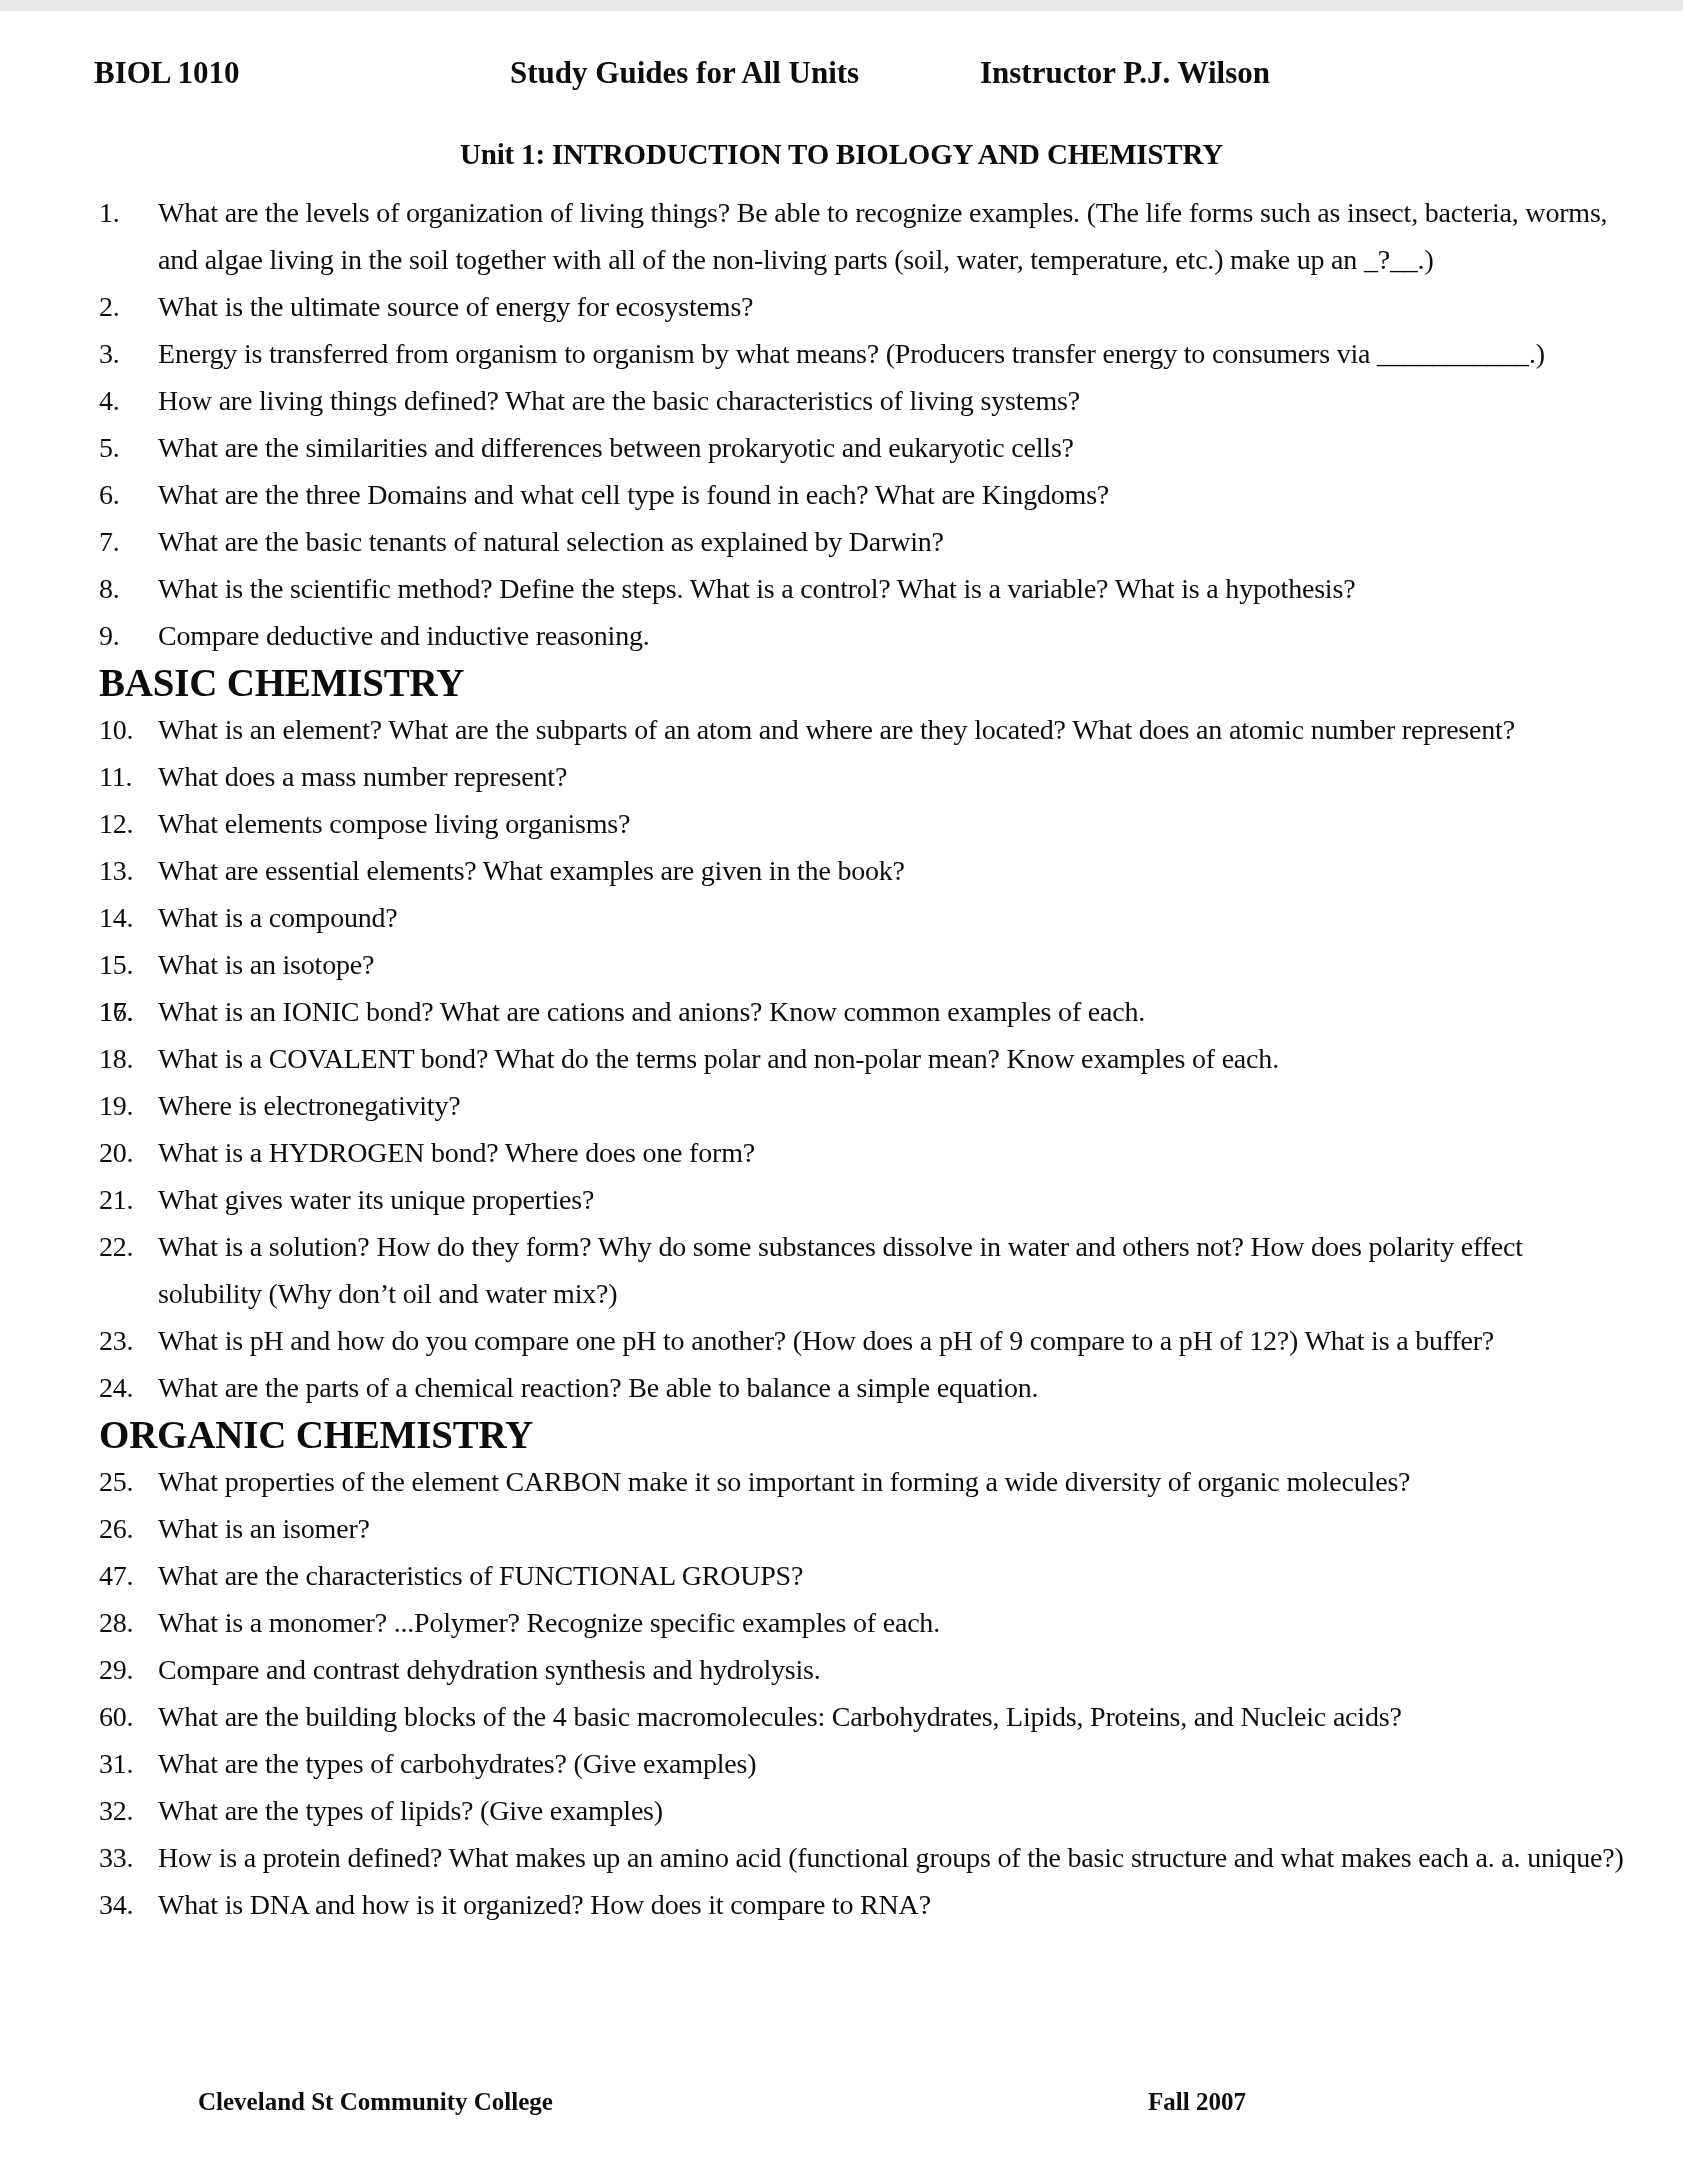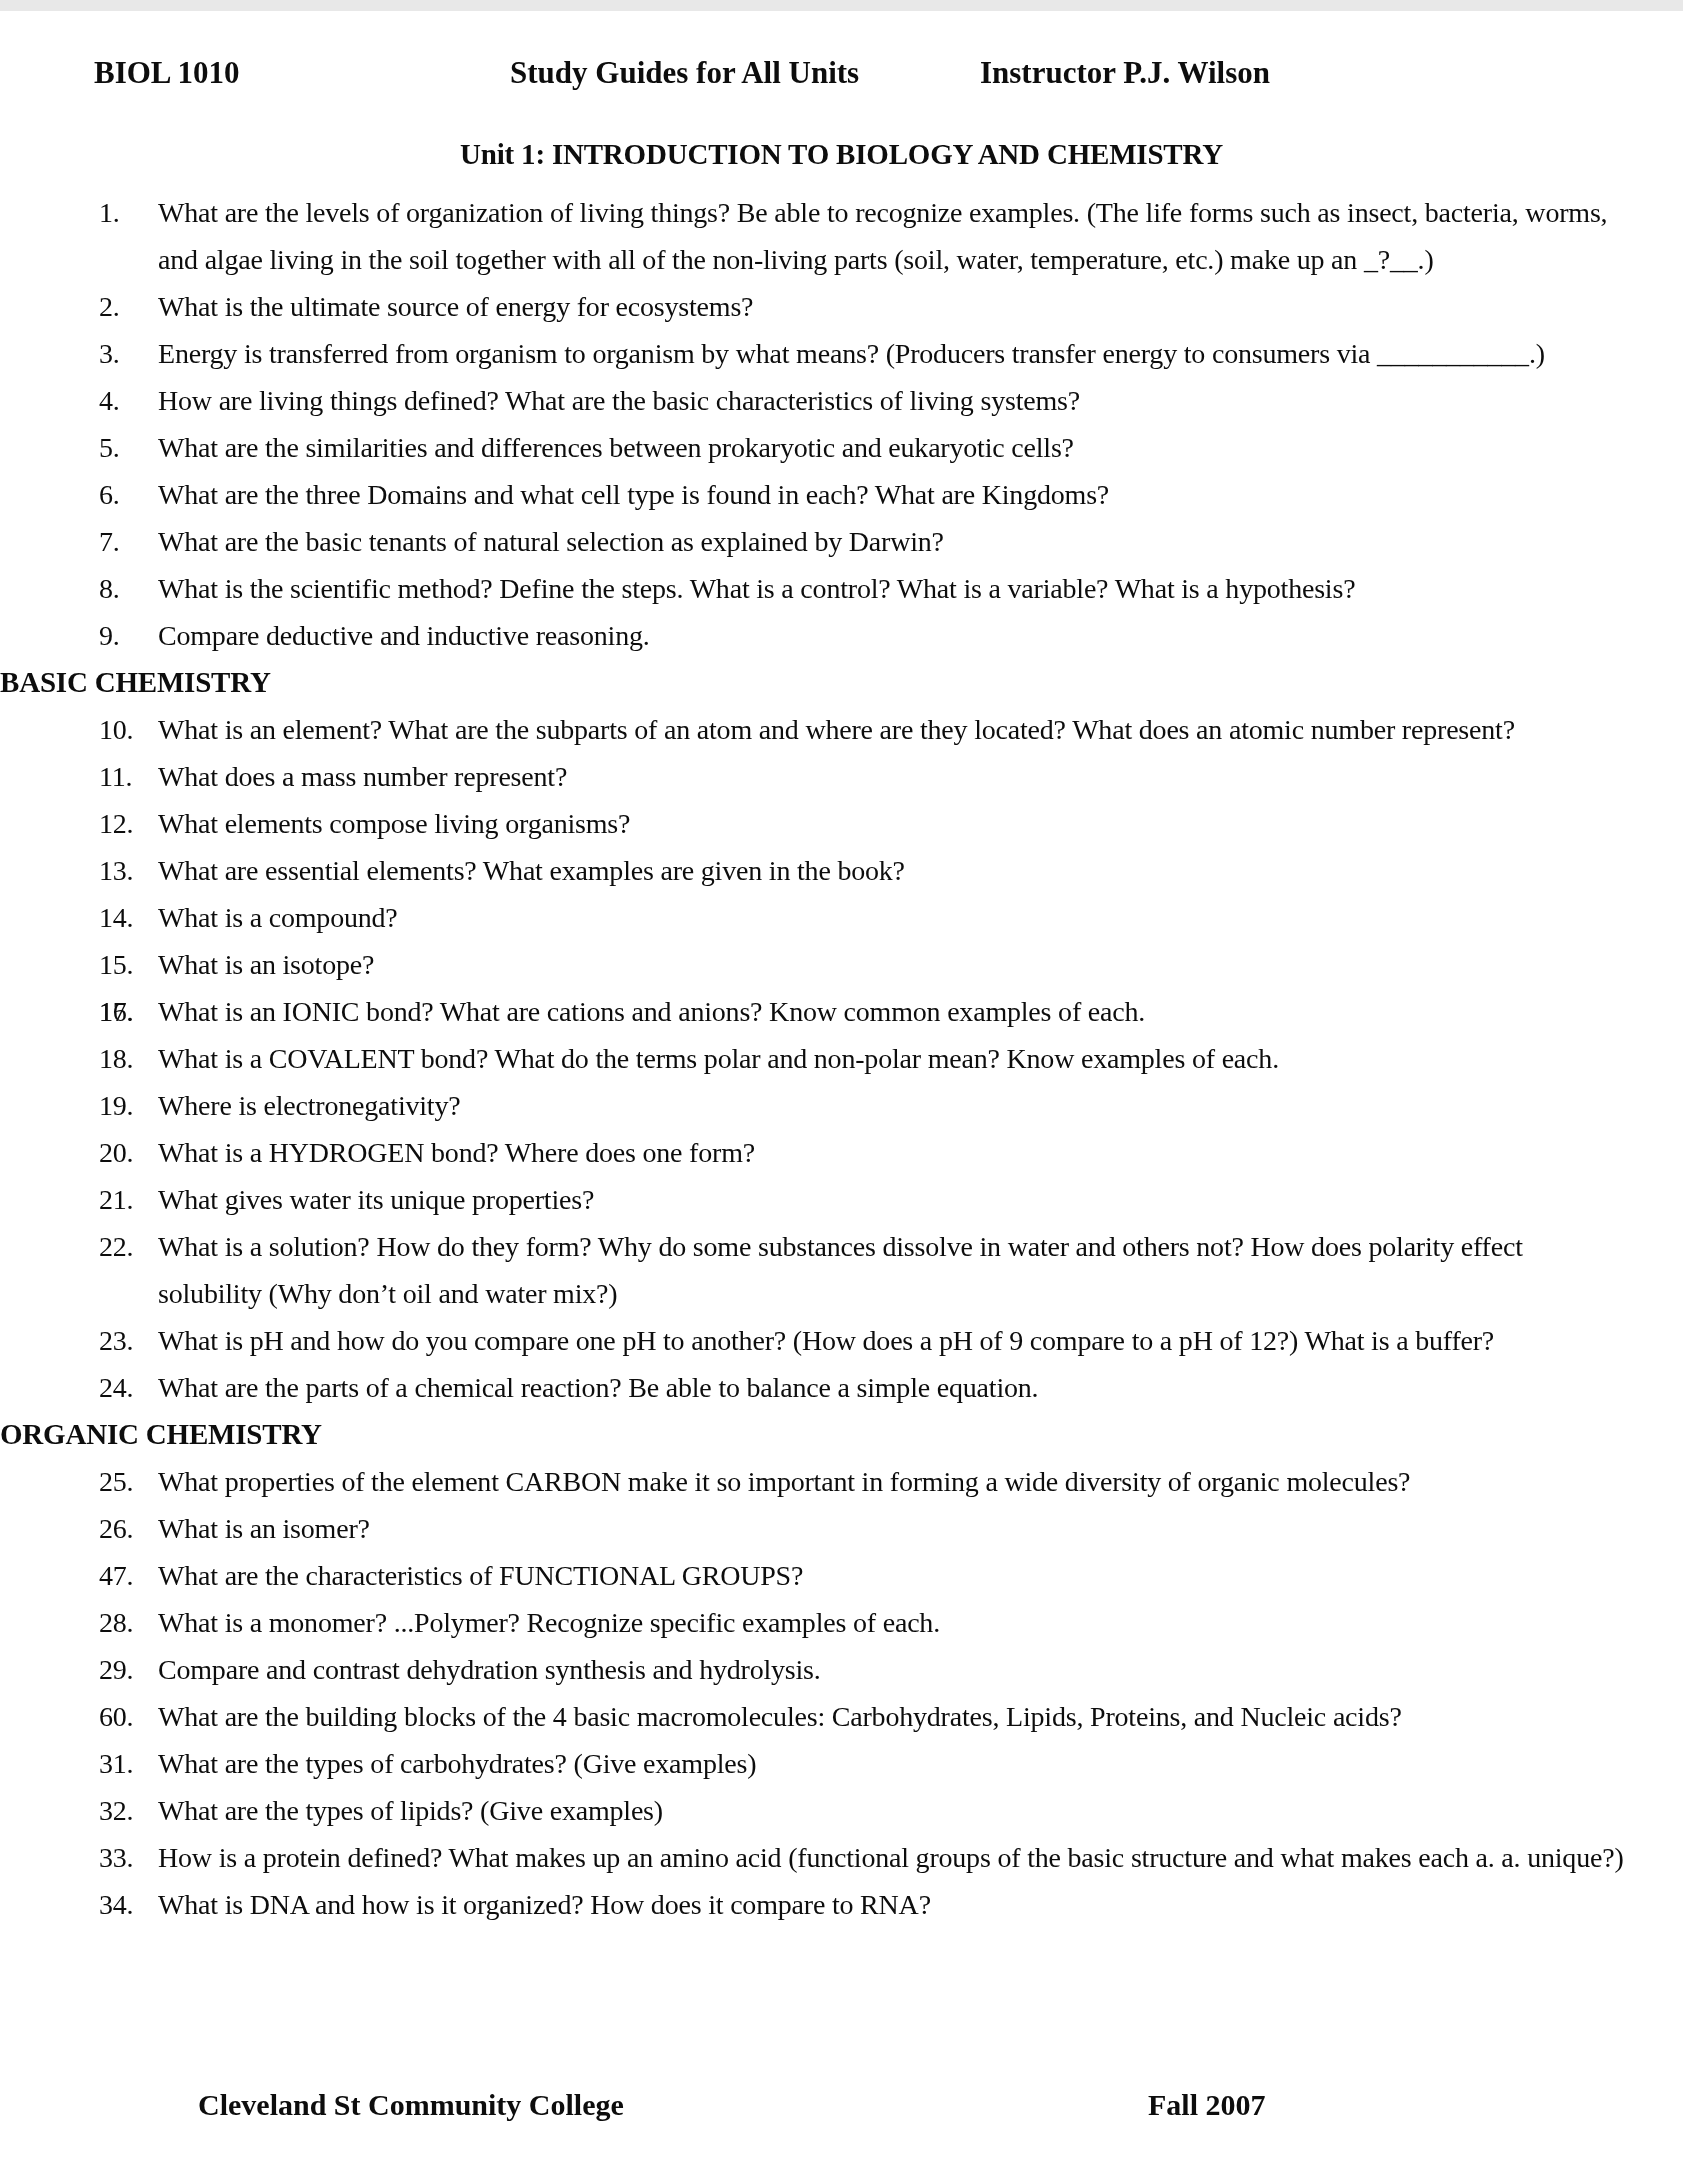--- a/index.html
+++ b/index.html
@@ -44,28 +44,29 @@
     line-height: 47px;
     letter-spacing: -0.2px;
   }
   .q-num {
     position: absolute;
     left: 99px;
     top: 0;
     line-height: 47px;
   }
   .section-heading {
-    font-size: 29px;
+    padding-left: 99px;
+    font-size: 39px;
     font-weight: bold;
     line-height: 47px;
     letter-spacing: -0.2px;
   }
 
   .footer { position: absolute; top: 2077px; left: 0; right: 0; height: 50px; }
-  .footer-item { position: absolute; font-size: 30px; font-weight: bold; white-space: nowrap; }
+  .footer-item { position: absolute; font-size: 25px; font-weight: bold; white-space: nowrap; }
   .footer-left  { left: 198px;  }
   .footer-right { left: 1148px; text-align: right; }
 </style>
 </head>
 <body>
 
 <div class="page">
 
   <div class="header">
     <span class="header-item header-course">BIOL 1010</span>

